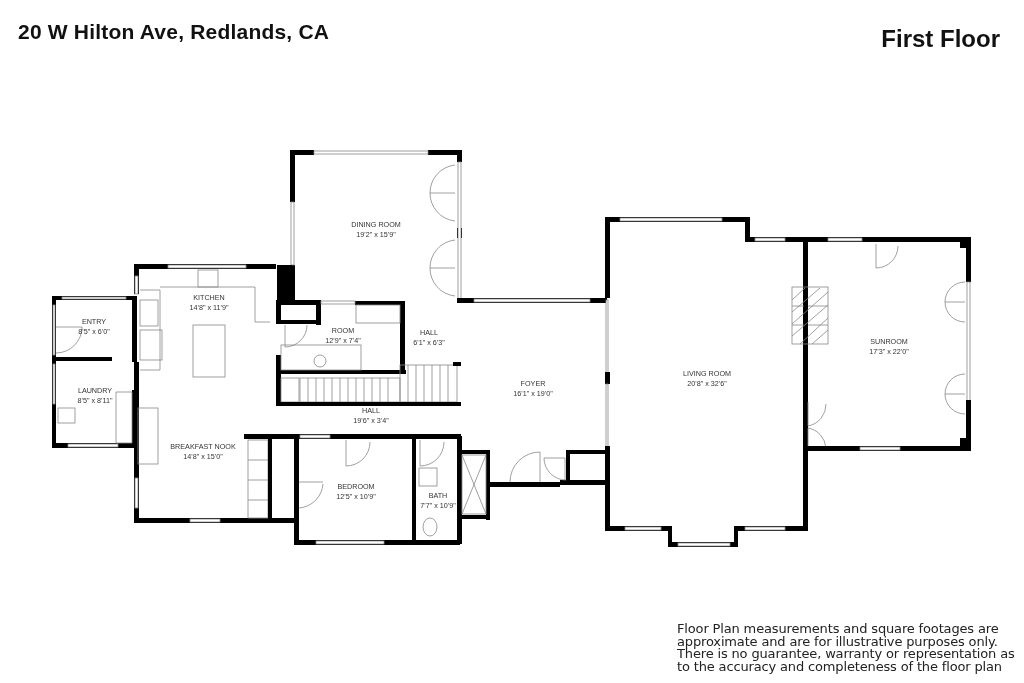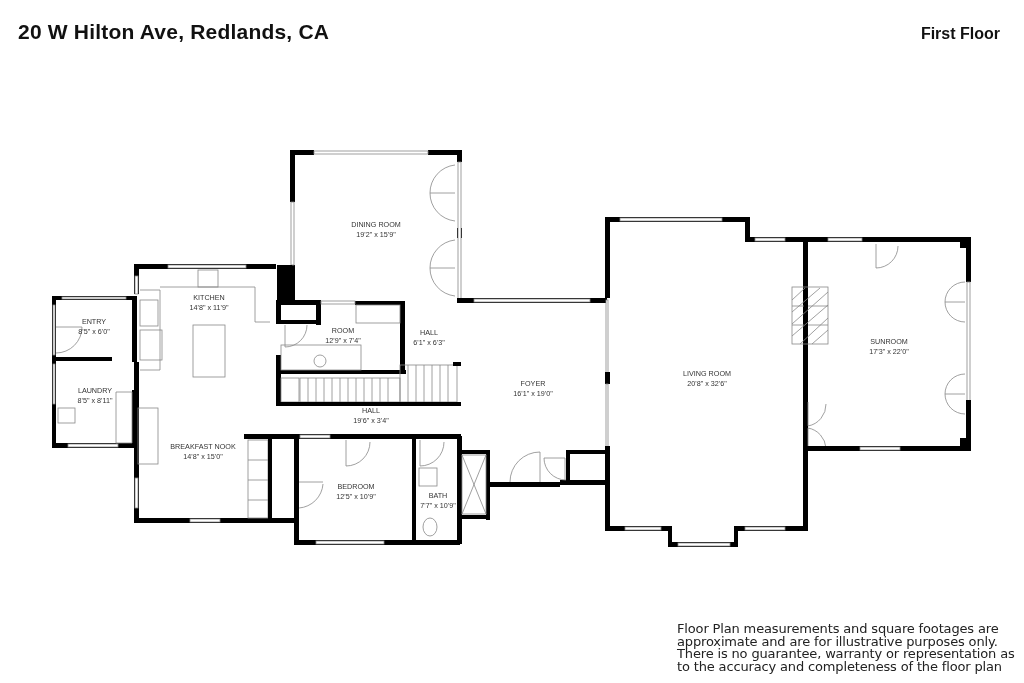--- a/index.html
+++ b/index.html
@@ -1,18 +1,18 @@
 <!DOCTYPE html>
 <html><head>
 <meta charset="utf-8">
 <style>
   html, body { margin:0; padding:0; background:#ffffff; }
   body { width:1024px; height:683px; position:relative; overflow:hidden; font-family:"Liberation Sans", sans-serif; color:#111; }
   .title { position:absolute; top:20px; left:18px; font-size:21px; font-weight:bold; letter-spacing:0.2px; }
-  .floor-label { position:absolute; top:25px; right:24px; font-size:16px; font-weight:bold;margin-left:20px; }
+  .floor-label { position:absolute; top:25px; right:24px; font-size:24px; font-weight:bold;margin-left:20px; }
   .disclaimer { position:absolute; left:677px; top:623px; width:340px; font-size:13px; line-height:12.6px; color:#222; font-family:"DejaVu Sans", sans-serif; letter-spacing:-0.15px; }
   svg { position:absolute; left:0; top:0; }
   .room-name { font-family:"Liberation Sans", sans-serif; font-size:7.2px; fill:#333; text-anchor:middle; }
   .room-dim { font-family:"Liberation Sans", sans-serif; font-size:7.2px; fill:#333; text-anchor:middle; }
   .wall { fill:#000; }
   .thin { stroke:#888; stroke-width:0.8; fill:none; }
   .win { fill:#fff; stroke:#888; stroke-width:0.8; }
 </style>
 </head>
 <body>

